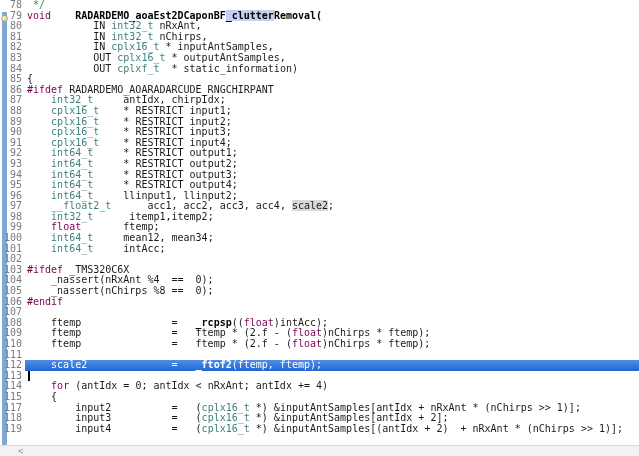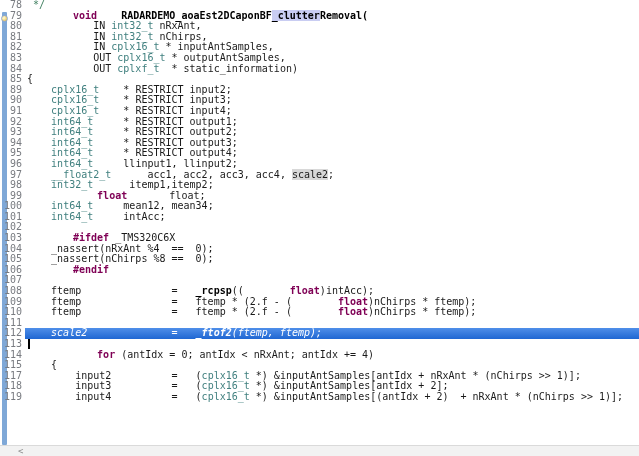--- a/index.html
+++ b/index.html
@@ -24,24 +24,23 @@
   }
   #code-area { position:absolute; left:0; top:0; right:0; }
   .row { display:flex; height:10.6px; line-height:10.6px; white-space:pre; }
   .gutter {
     flex:0 0 25px; text-align:right; padding-right:3px;
     color:var(--linenum);
   }
   .code { flex:1 1 auto; padding-left:2px; color:#1a1a1a; }
   .row.sel .code {
     background:linear-gradient(180deg, var(--sel_top) 0%, var(--sel_bottom) 100%);
-    font-style:italic;
   }
   .row.sel .code span { color:#fff !important; background:transparent !important; }
-  .k   { color:var(--keyword); font-weight:bold;margin-left:46px; }
+  .k   { color:var(--keyword); font-weight:normal; }
   .t   { color:var(--type); }
   .fn  { color:#000; font-weight:bold; }
   .com { color:var(--comment); }
   .p   { color:#1a1a1a; }
   .occ1 { background:var(--occ_word);text-align:center; }
   .occ2 { background:var(--occ_write); }
   .caret {
     display:inline-block; width:1.5px; height:10px;
     background:var(--caret); vertical-align:top; margin-left:1px;
   }
@@ -62,31 +61,34 @@
   <div id="marker-icon"></div>
   <div id="code-area">
       <div class="row"><span class="gutter">78</span><span class="code"><span class="com"> */</span></span></div>
       <div class="row"><span class="gutter">79</span><span class="code"><span class="k">void</span><span class="p">    </span><span class="fn">RADARDEMO_aoaEst2DCaponBF</span><span class="fn occ1">_clutter</span><span class="fn">Removal(</span></span></div>
       <div class="row"><span class="gutter">80</span><span class="code"><span class="p">           IN </span><span class="t">int32_t</span><span class="p"> nRxAnt,</span></span></div>
       <div class="row"><span class="gutter">81</span><span class="code"><span class="p">           IN </span><span class="t">int32_t</span><span class="p"> nChirps,</span></span></div>
       <div class="row"><span class="gutter">82</span><span class="code"><span class="p">           IN </span><span class="t">cplx16_t</span><span class="p"> * inputAntSamples,</span></span></div>
       <div class="row"><span class="gutter">83</span><span class="code"><span class="p">           OUT </span><span class="t">cplx16_t</span><span class="p"> * outputAntSamples,</span></span></div>
       <div class="row"><span class="gutter">84</span><span class="code"><span class="p">           OUT </span><span class="t">cplxf_t</span><span class="p">  * static_information)</span></span></div>
       <div class="row"><span class="gutter">85</span><span class="code"><span class="p">{</span></span></div>
+      <div class="row"><span class="gutter">86</span><span class="code"><span class="k">#ifdef</span><span class="p"> RADARDEMO_AOARADARCUDE_RNGCHIRPANT</span></span></div>
+      <div class="row"><span class="gutter">87</span><span class="code"><span class="p">    </span><span class="t">int32_t</span><span class="p">     antIdx, chirpIdx;</span></span></div>
+      <div class="row"><span class="gutter">88</span><span class="code"><span class="p">    </span><span class="t">cplx16_t</span><span class="p">    * RESTRICT input1;</span></span></div>
       <div class="row"><span class="gutter">89</span><span class="code"><span class="p">    </span><span class="t">cplx16_t</span><span class="p">    * RESTRICT input2;</span></span></div>
       <div class="row"><span class="gutter">90</span><span class="code"><span class="p">    </span><span class="t">cplx16_t</span><span class="p">    * RESTRICT input3;</span></span></div>
       <div class="row"><span class="gutter">91</span><span class="code"><span class="p">    </span><span class="t">cplx16_t</span><span class="p">    * RESTRICT input4;</span></span></div>
       <div class="row"><span class="gutter">92</span><span class="code"><span class="p">    </span><span class="t">int64_t</span><span class="p">     * RESTRICT output1;</span></span></div>
       <div class="row"><span class="gutter">93</span><span class="code"><span class="p">    </span><span class="t">int64_t</span><span class="p">     * RESTRICT output2;</span></span></div>
       <div class="row"><span class="gutter">94</span><span class="code"><span class="p">    </span><span class="t">int64_t</span><span class="p">     * RESTRICT output3;</span></span></div>
       <div class="row"><span class="gutter">95</span><span class="code"><span class="p">    </span><span class="t">int64_t</span><span class="p">     * RESTRICT output4;</span></span></div>
       <div class="row"><span class="gutter">96</span><span class="code"><span class="p">    </span><span class="t">int64_t</span><span class="p">     llinput1, llinput2;</span></span></div>
       <div class="row"><span class="gutter">97</span><span class="code"><span class="p">    </span><span class="t">__float2_t</span><span class="p">      acc1, acc2, acc3, acc4, </span><span class="p occ2">scale2</span><span class="p">;</span></span></div>
       <div class="row"><span class="gutter">98</span><span class="code"><span class="p">    </span><span class="t">int32_t</span><span class="p">      itemp1,itemp2;</span></span></div>
-      <div class="row"><span class="gutter">99</span><span class="code"><span class="p">    </span><span class="k">float</span><span class="p">       float;</span></span></div>
+      <div class="row"><span class="gutter">99</span><span class="code"><span class="p">    </span><span class="k">float</span><span class="p">       ftemp;</span></span></div>
       <div class="row"><span class="gutter">100</span><span class="code"><span class="p">    </span><span class="t">int64_t</span><span class="p">     mean12, mean34;</span></span></div>
       <div class="row"><span class="gutter">101</span><span class="code"><span class="p">    </span><span class="t">int64_t</span><span class="p">     intAcc;</span></span></div>
       <div class="row"><span class="gutter">102</span><span class="code"></span></div>
       <div class="row"><span class="gutter">103</span><span class="code"><span class="k">#ifdef</span><span class="p"> _TMS320C6X</span></span></div>
       <div class="row"><span class="gutter">104</span><span class="code"><span class="p">    _nassert(nRxAnt %4  ==  0);</span></span></div>
       <div class="row"><span class="gutter">105</span><span class="code"><span class="p">    _nassert(nChirps %8 ==  0);</span></span></div>
       <div class="row"><span class="gutter">106</span><span class="code"><span class="k">#endif</span></span></div>
       <div class="row"><span class="gutter">107</span><span class="code"></span></div>
       <div class="row"><span class="gutter">108</span><span class="code"><span class="p">    ftemp               =   </span><span class="fn">_rcpsp</span><span class="p">((</span><span class="k">float</span><span class="p">)intAcc);</span></span></div>
       <div class="row"><span class="gutter">109</span><span class="code"><span class="p">    ftemp               =   ftemp * (2.f - (</span><span class="k">float</span><span class="p">)nChirps * ftemp);</span></span></div>

